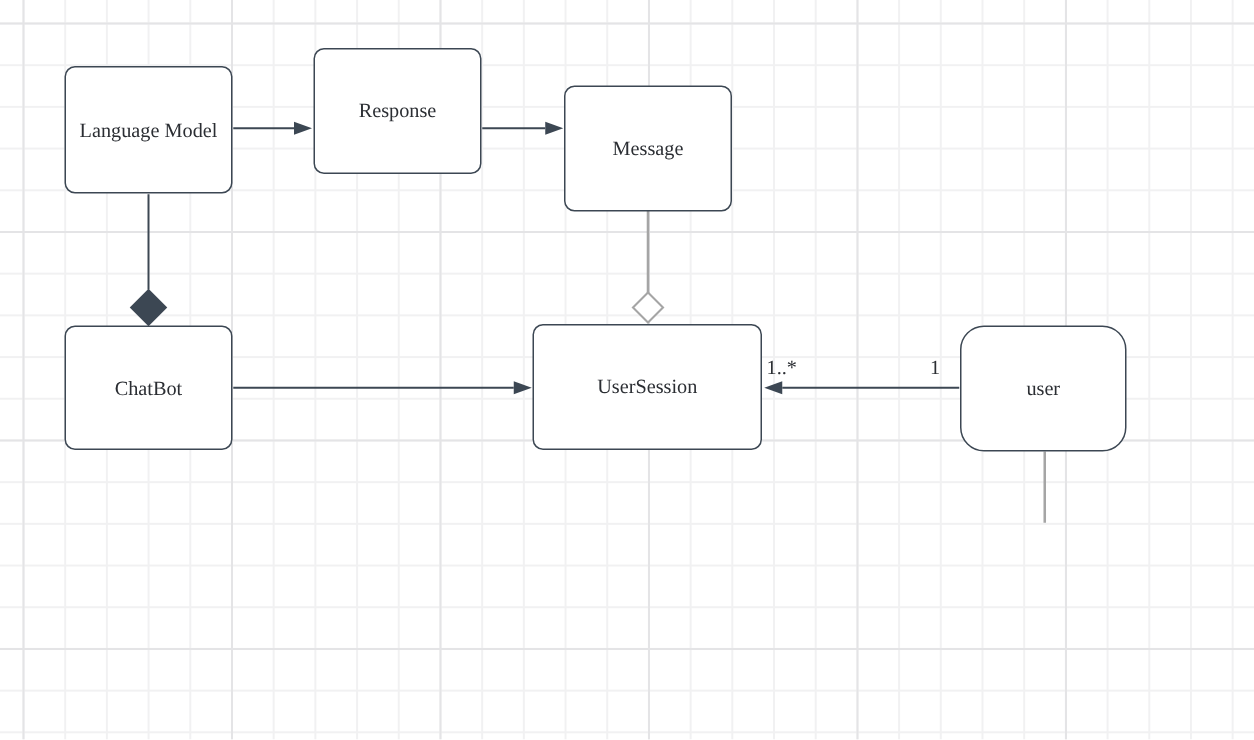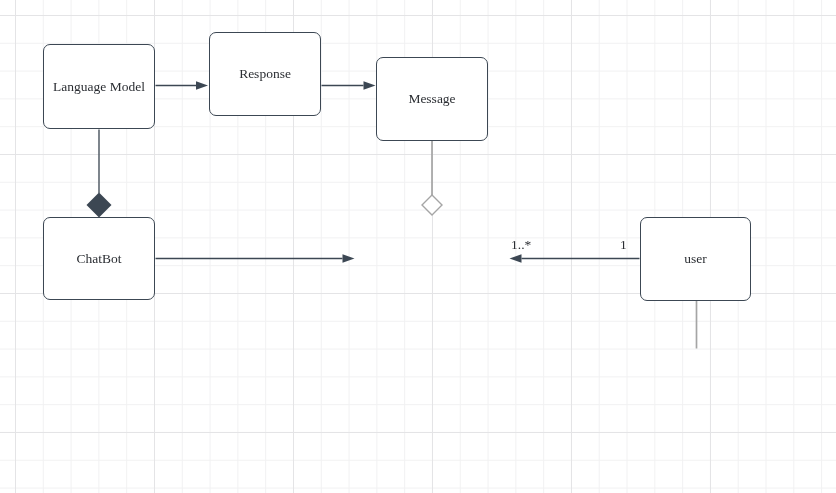--- a/index.html
+++ b/index.html
@@ -45,21 +45,21 @@
     font-size: 13.5px;
     line-height: 1.3;
     color: var(--label-text, #2b2e33);
     padding: 0 8px;
   }
   .node-language-model { left: 43px;  top: 44px;  width: 112px; height: 85px; }
   .node-response       { left: 209px; top: 32px;  width: 112px; height: 84px; }
   .node-message        { left: 376px; top: 57px;  width: 112px; height: 84px; }
   .node-chatbot        { left: 43px;  top: 217px; width: 112px; height: 83px; }
   .node-user-session   { left: 355px; top: 216px; width: 153px; height: 84px; }
-  .node-user           { left: 640px; top: 217px; width: 111px; height: 84px; }
+  .node-user           { left: 640px; top: 217px; width: 111px; height: 84px; border-radius: 16px; }
   .node-preference     { left: 647px; top: 349px; width: 111px; height: 83px; }
   .mult-label {
     position: absolute;
     font-size: 13.5px;
     color: var(--label-text, #2b2e33);
     white-space: nowrap;
   }
   .mult-target { left: 511px; top: 237px; }
   .mult-source { left: 620px; top: 237px; }
 </style>
@@ -114,20 +114,23 @@
   </div>
 
   <div class="node node-message">
     <span>Message</span>
   </div>
 
   <div class="node node-chatbot">
     <span>ChatBot</span>
   </div>
 
+  <div class="node node-user-session">
+    <span>UserSession</span>
+  </div>
 
   <div class="node node-user">
     <span>user</span>
   </div>
 
 
   <div class="mult-label mult-target">1..*</div>
 
   <div class="mult-label mult-source">1</div>
 

